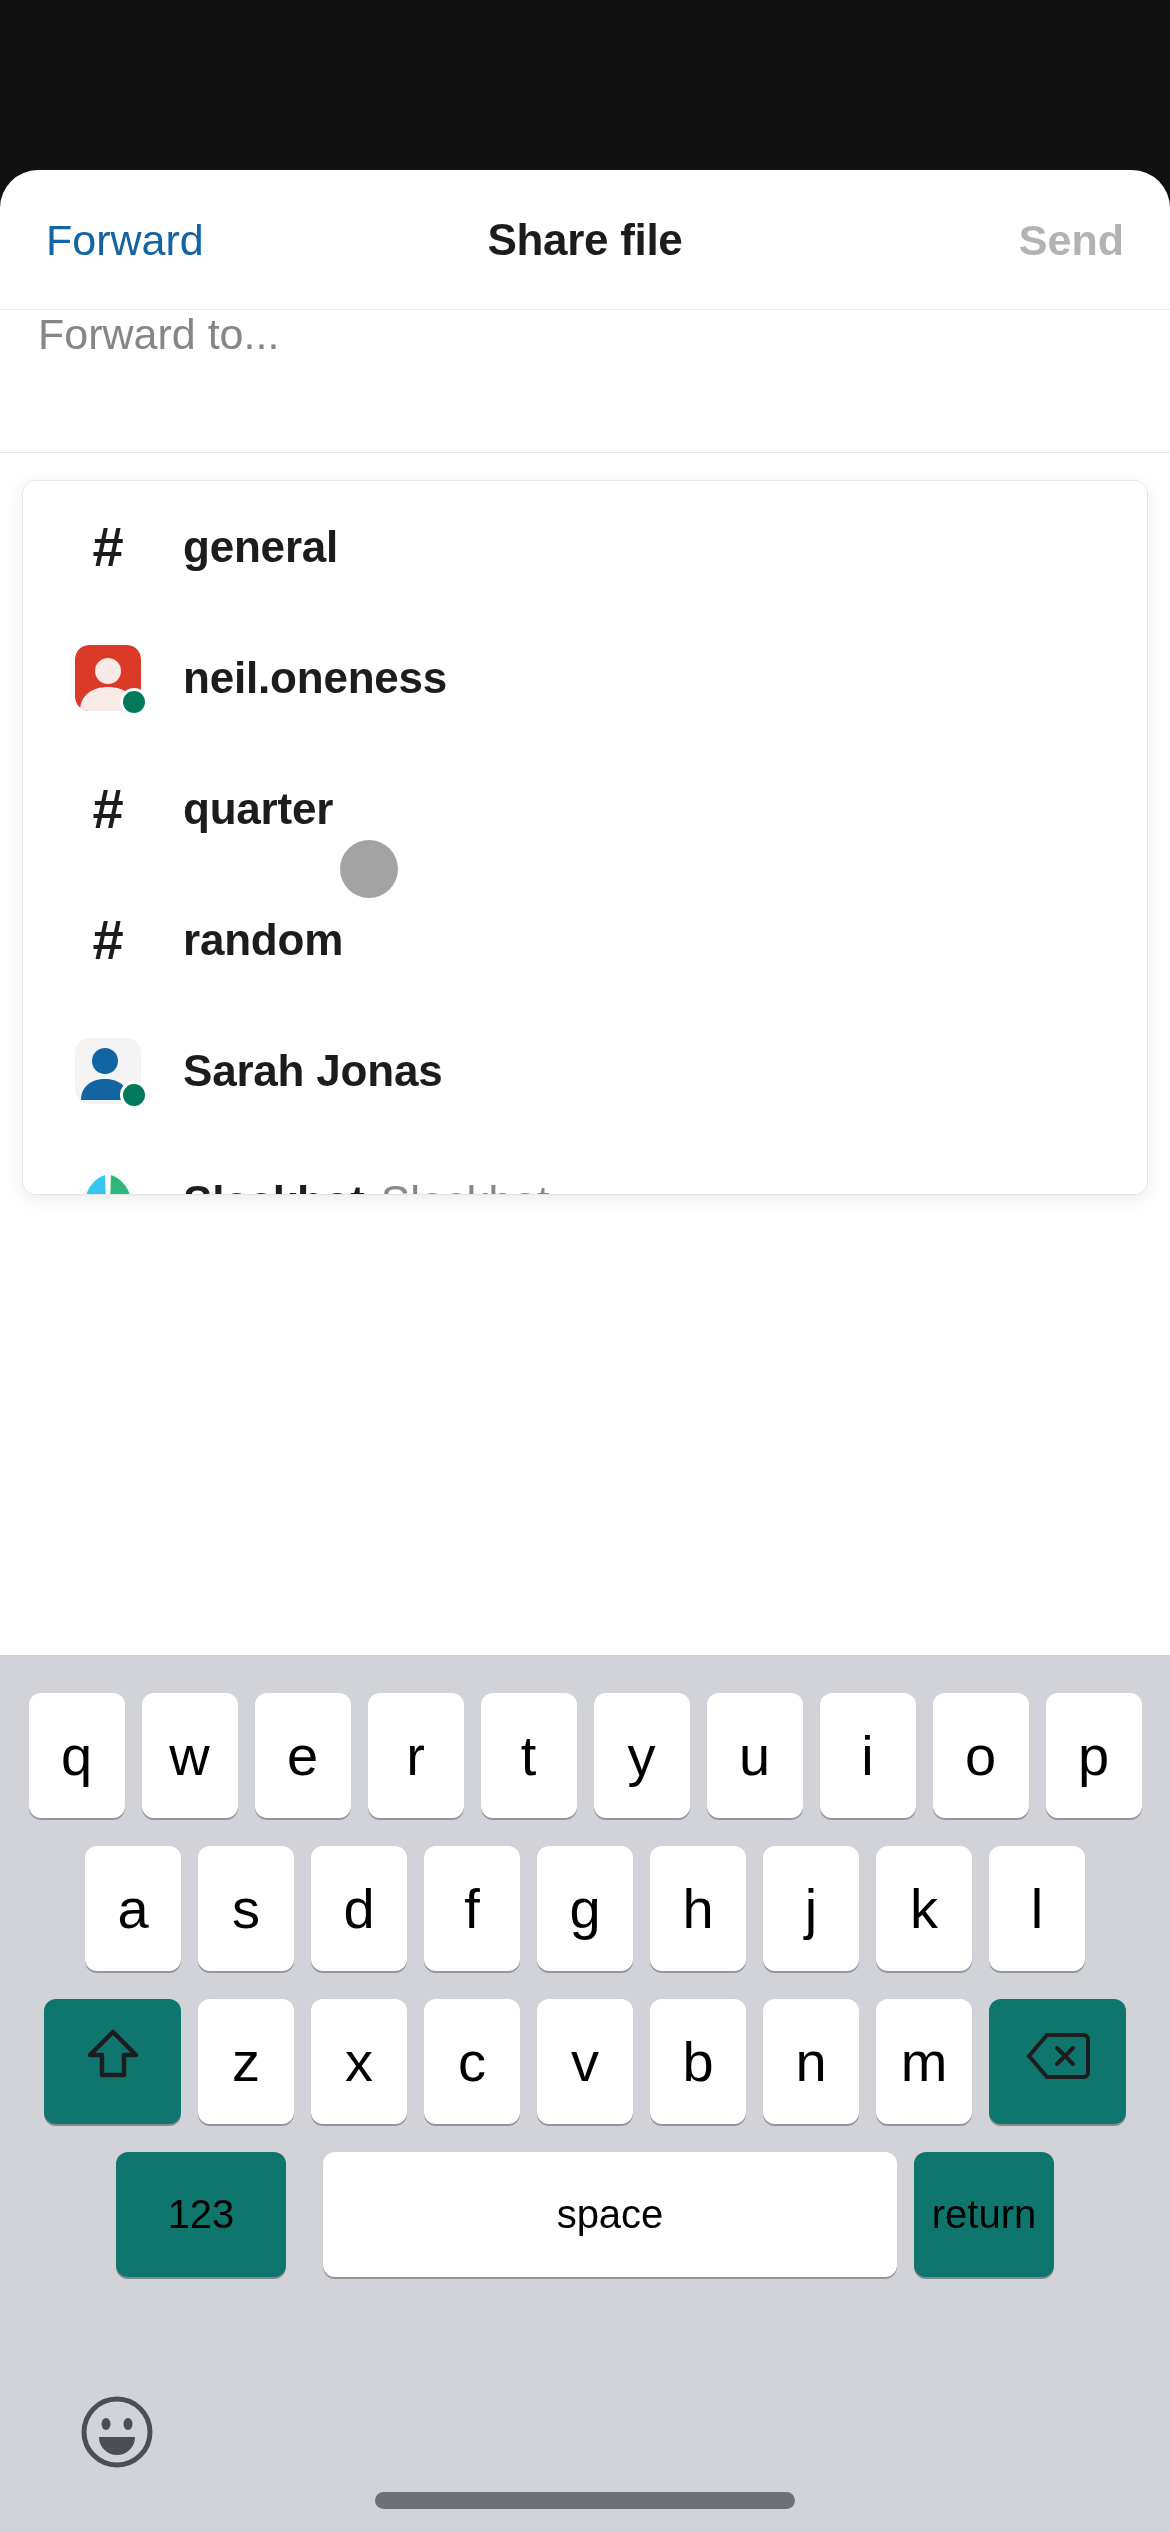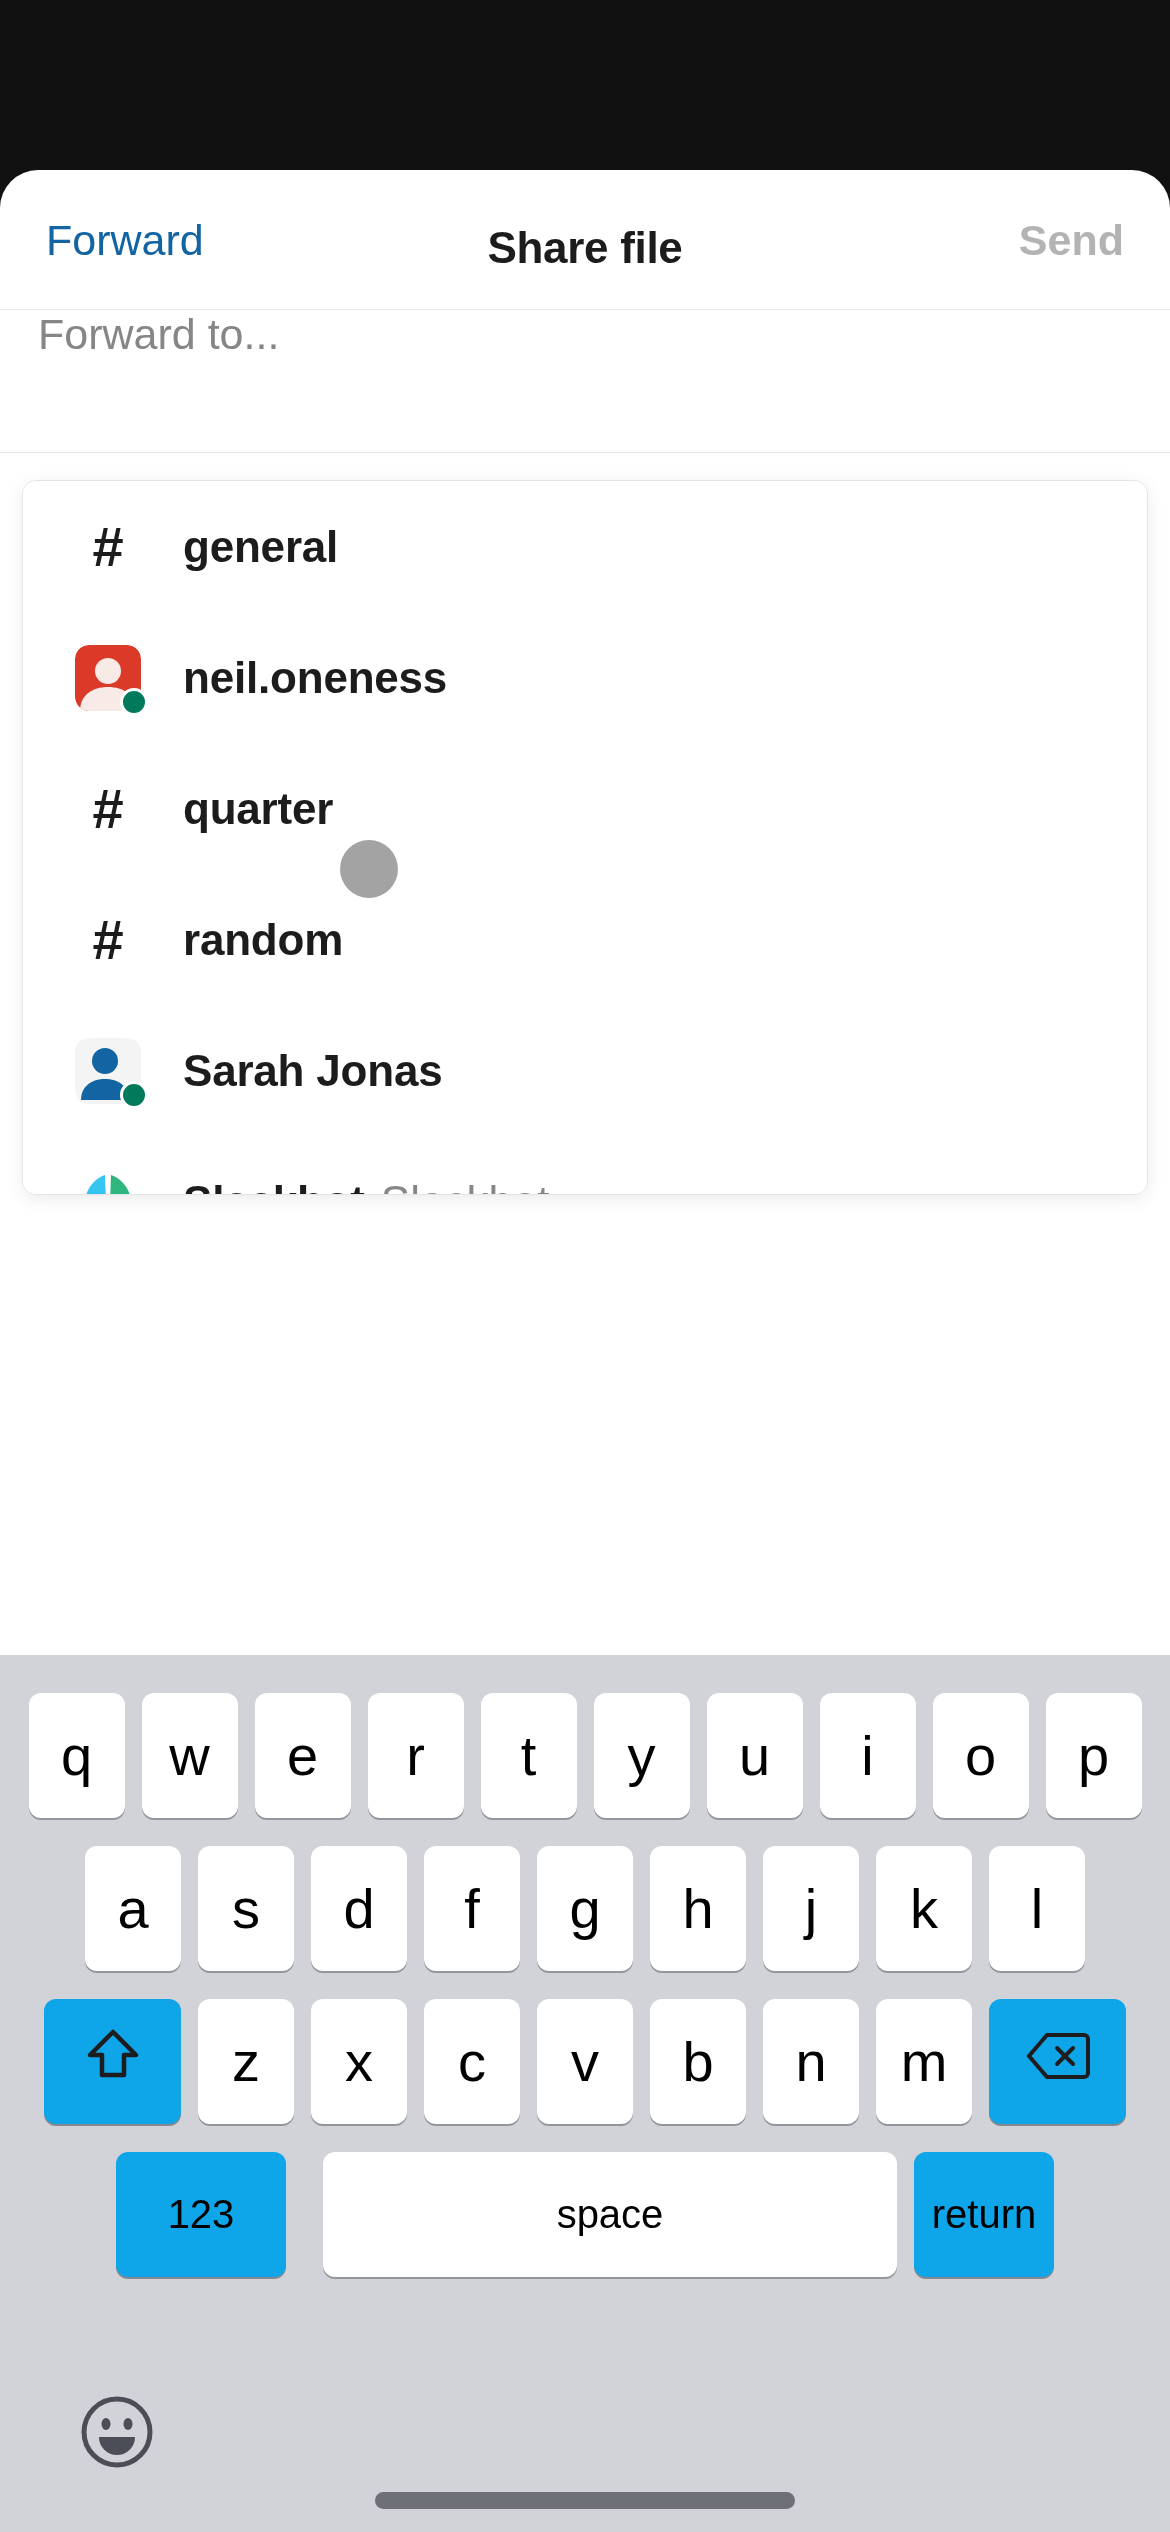--- a/index.html
+++ b/index.html
@@ -66,21 +66,20 @@
     position: absolute;
     left: 0; right: 0; top: 0;
     height: 140px;
     display: flex;
     align-items: center;
     justify-content: center;
     font-size: 44px;
     font-weight: 700;
     color: #1d1c1d;
     letter-spacing: -0.3px;
-    margin-top: 8px;
   }
 
   
   #forward-row {
     position: relative;
     height: 143px;
     width: 100%;
     border-bottom: 1.5px solid #e8e8e8;
     display: flex;
     align-items: flex-start;
@@ -211,21 +210,21 @@
     align-items: center;
     justify-content: center;
     font-size: 56px;
     font-weight: 400;
     color: #000;
     width: 96px;
     height: 125px;
     font-family: "Liberation Sans", sans-serif;
   }
   .key.dark {
-    background: #0ea5e9;
+    background: #0f766e;
     box-shadow: 0 2px 0 rgba(120,122,128,0.85);
   }
   #row2 { padding-left: 0; }
   .key-shift { width: 137px; }
   .key-backspace { width: 137px; }
   .key-num { width: 170px; font-size: 40px; }
   .key-space { width: 574px; font-size: 40px; margin-left: 20px; }
   .key-return { width: 140px; font-size: 40px; }
 
   

